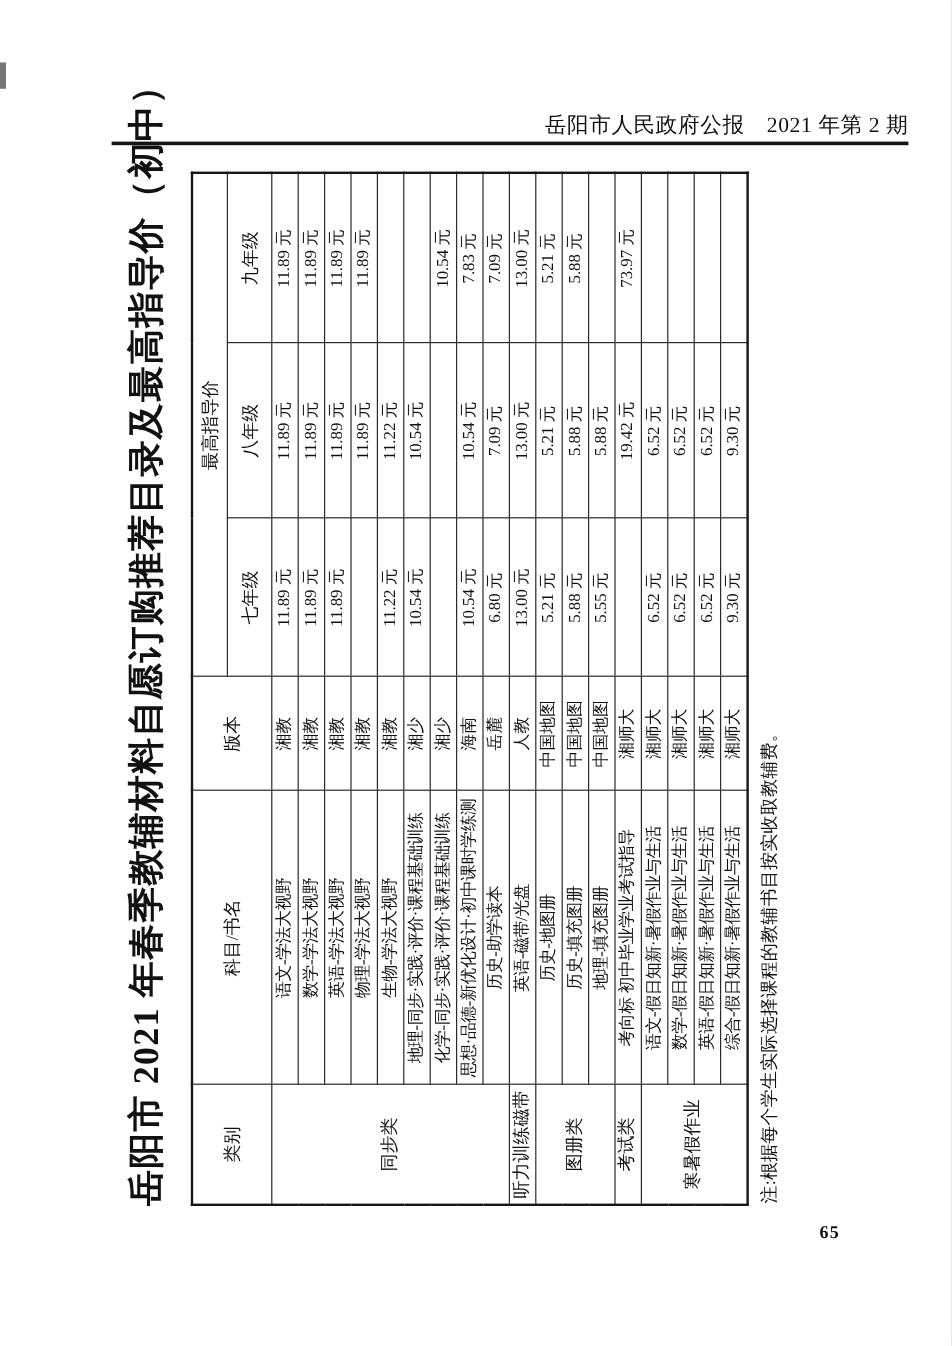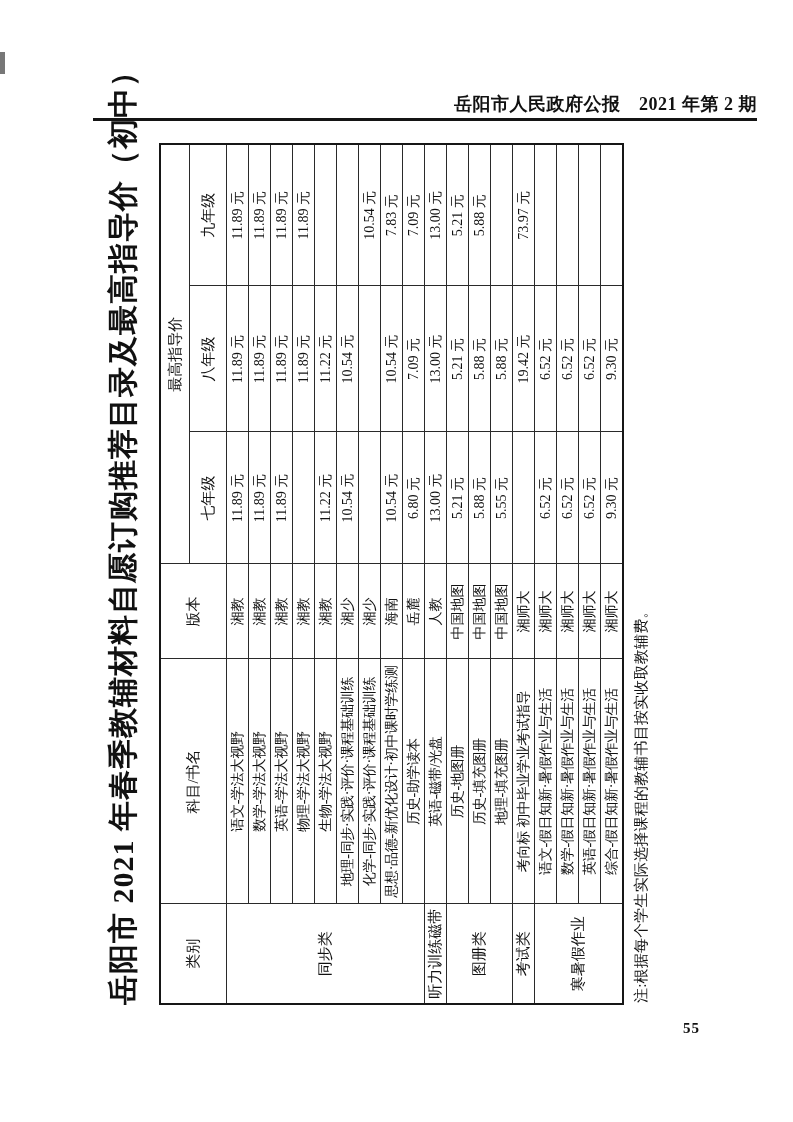--- a/index.html
+++ b/index.html
@@ -9,21 +9,21 @@
     background:#ffffff;
     overflow:hidden;
     font-family:"Liberation Serif","DejaVu Serif",serif;
     color:#111;
     margin:0 auto;
     box-shadow:0 0 4px rgba(0,0,0,.25);
   }
   
   .masthead{
     position:absolute;top:92px;right:36px;
-    font-size:18px;font-weight:bold;letter-spacing:.5px;
+    font-size:18px;font-weight:normal;letter-spacing:.5px;
     white-space:nowrap;
     margin-left:35px;
   }
   .masthead-rule{
     position:absolute;top:118px;left:93px;width:664px;height:3px;
     background:#141414;
   }
   .scan-mark{
     position:absolute;left:0;top:52px;width:5px;height:22px;
     background:#4a4a4a;opacity:.75;
@@ -245,14 +245,14 @@
             <td>9.30 元</td>
             <td>9.30 元</td>
             <td></td>
           </tr>
         </tbody>
     </table>
 
     <div class="doc-note">注:根据每个学生实际选择课程的教辅书目按实收取教辅费。</div>
   </div>
 
-  <div class="page-number">55</div>
+  <div class="page-number">65</div>
 </div>
 
 </body></html>

